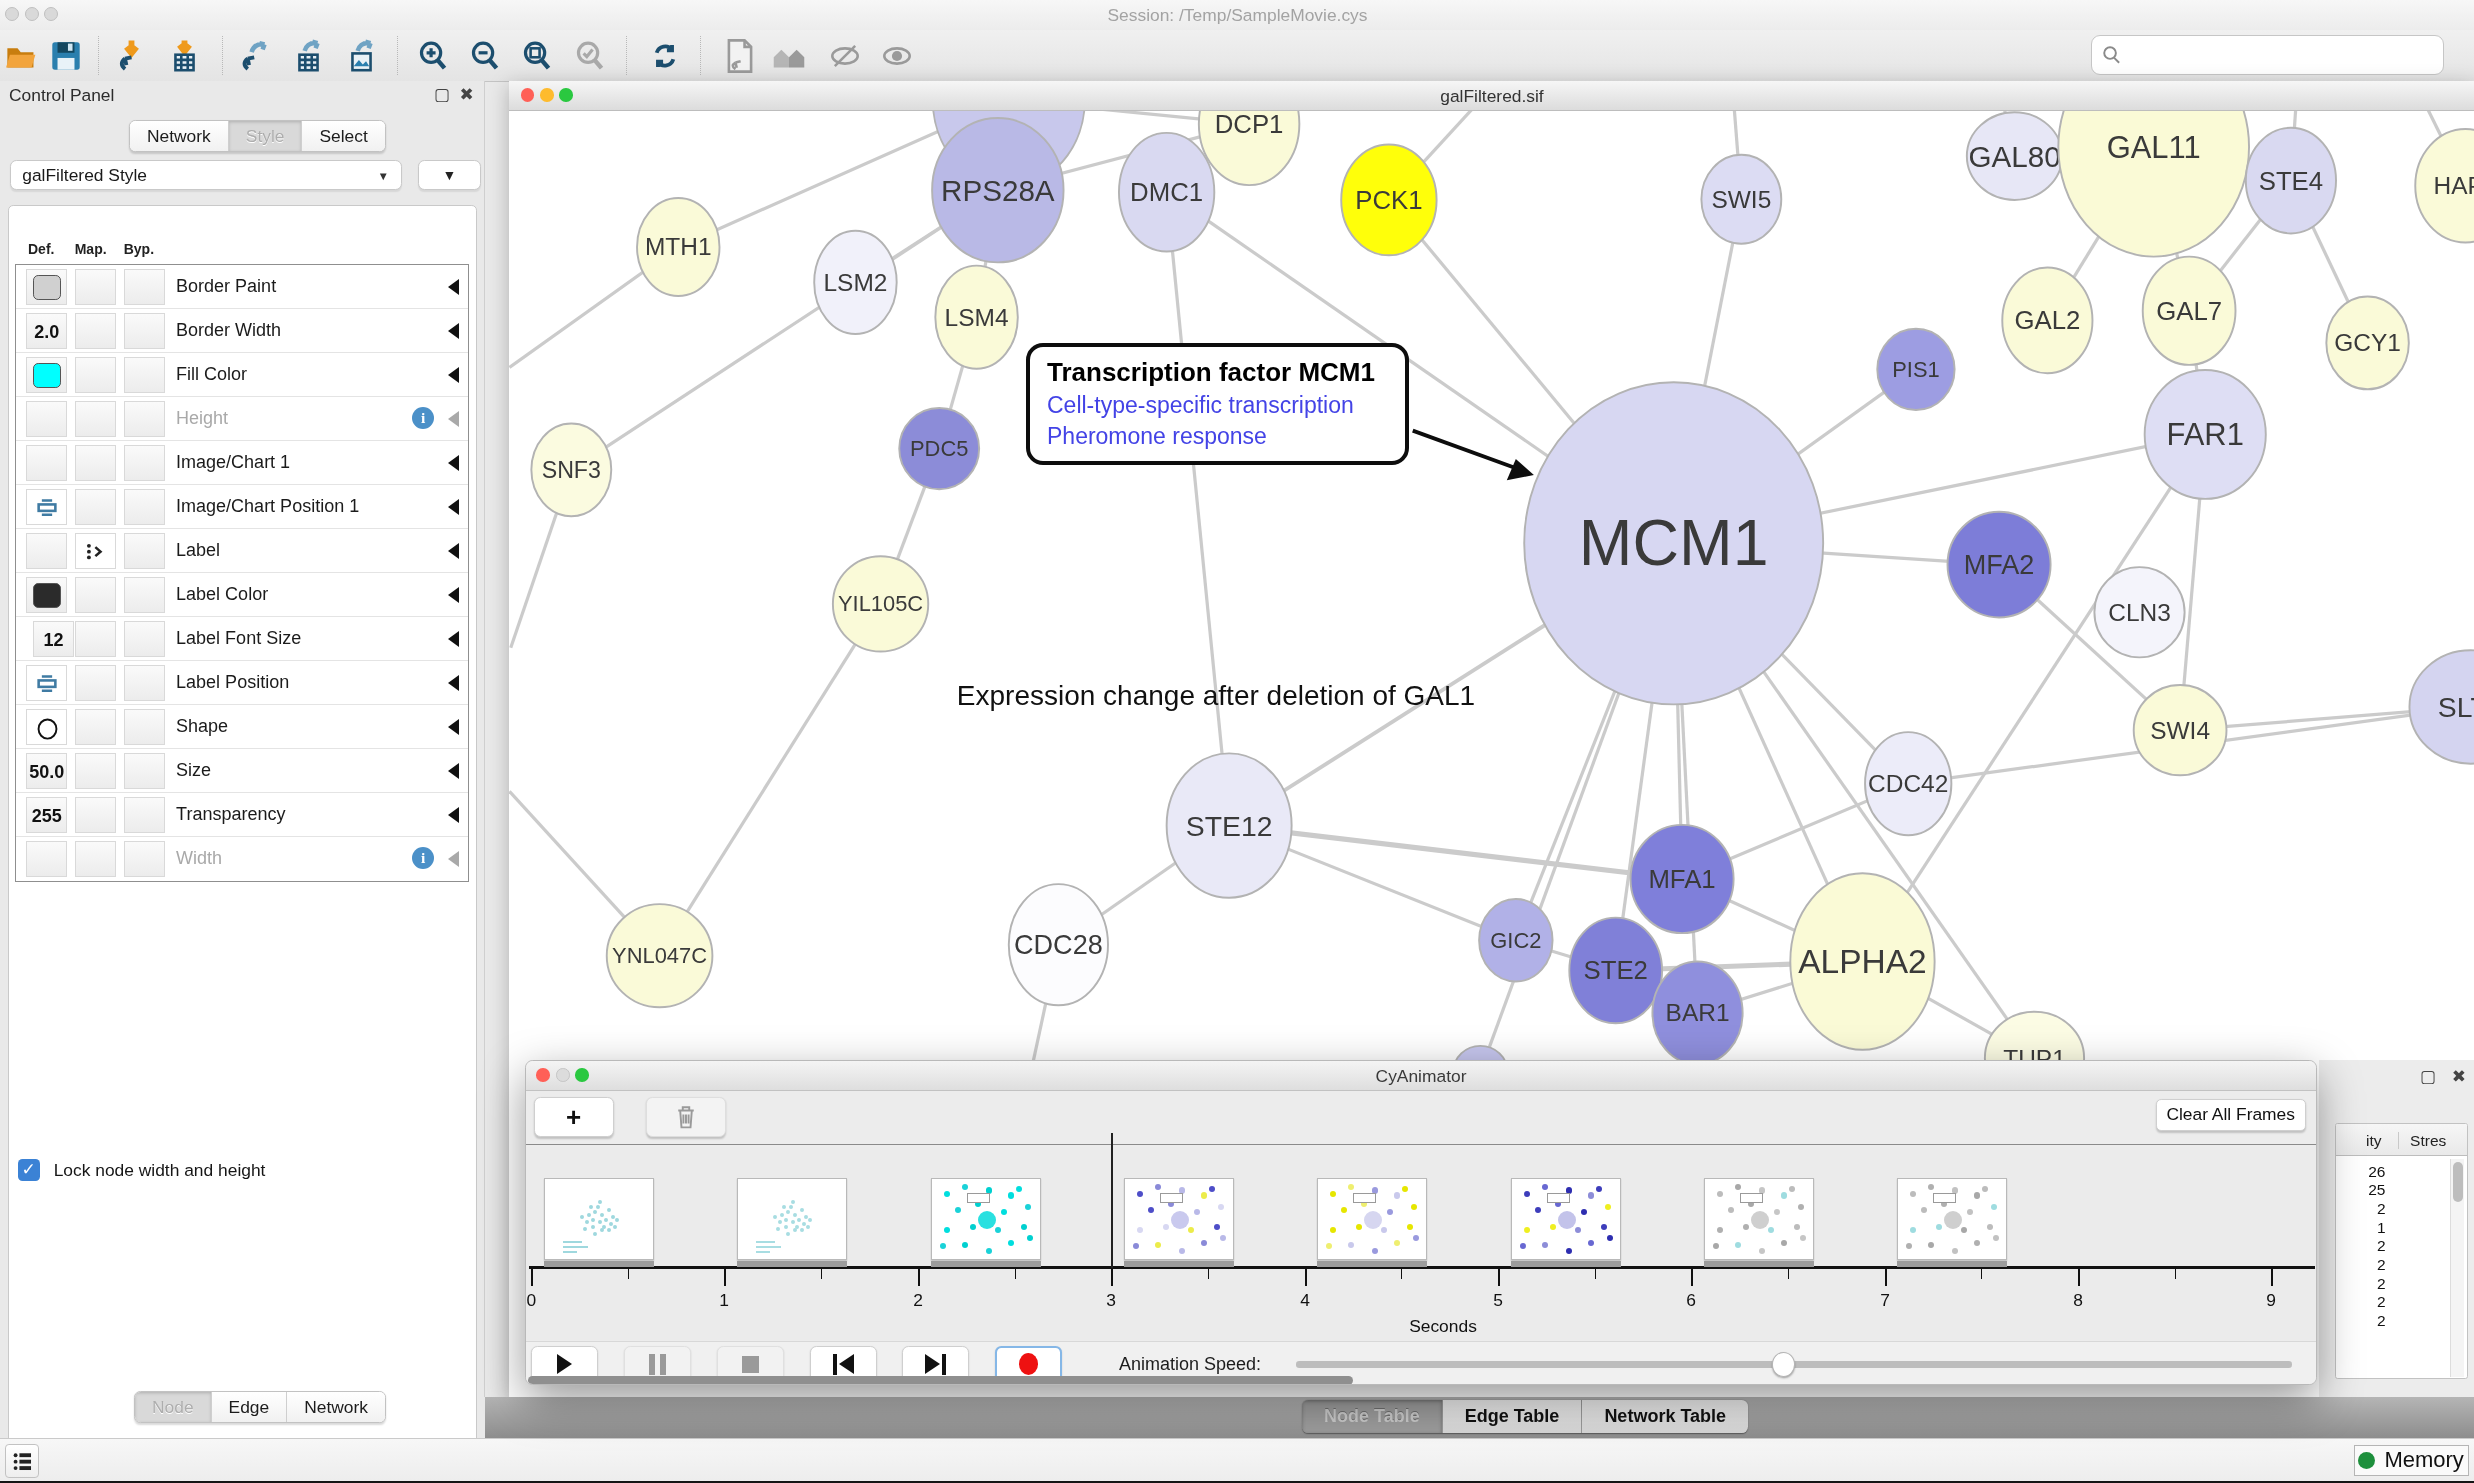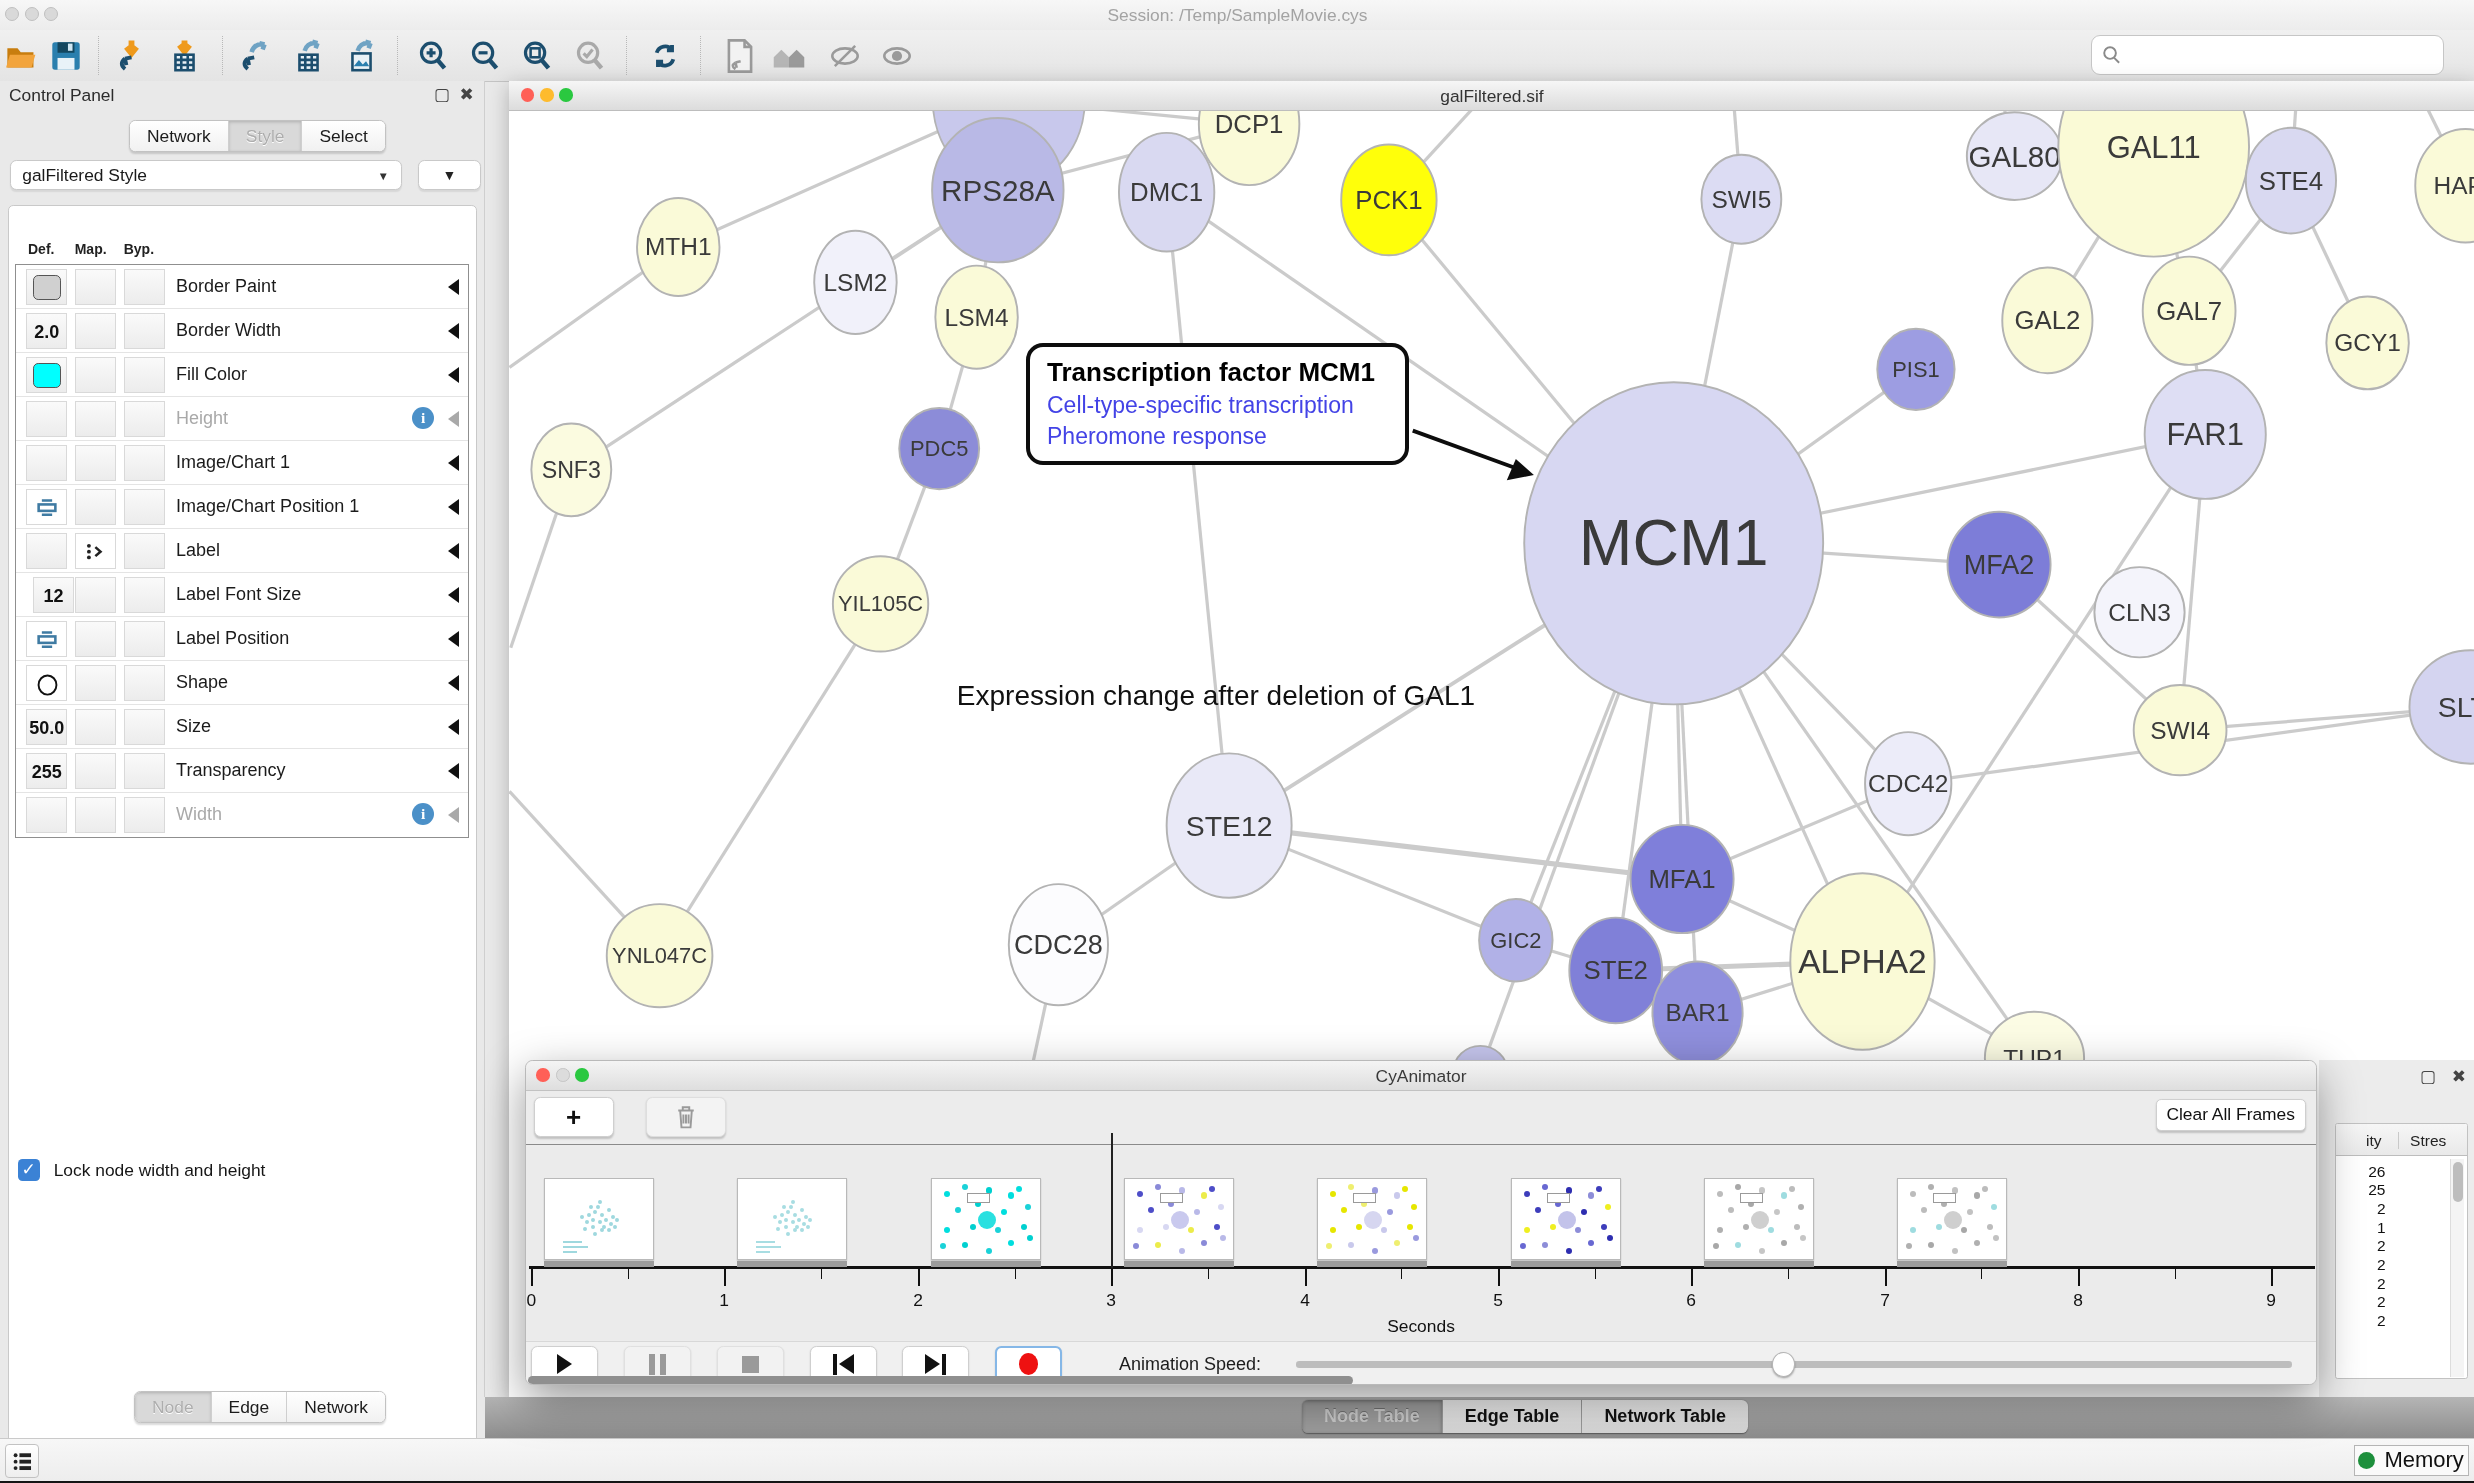--- a/index.html
+++ b/index.html
@@ -77,21 +77,21 @@
   #btn-clear { right:10.3px; top:7.7px; width:150px; height:32px; background:#fff; border:1.3px solid #cfcfcf; border-radius:5.2px; font-size:17.4px; color:#111; display:flex; align-items:center; justify-content:center; box-shadow:0 1.3px 1.9px rgba(0,0,0,.18); }
   #timeline { left:0; top:86px; width:100%; height:193px; background:#ebebeb; }
   .frame { position:absolute; top:31px; width:110px; height:82px; background:#fff; border:0.6px solid #b9b9b9; box-shadow:0 1.3px 1.3px rgba(0,0,0,.2); overflow:hidden; }
   .frame-base { position:absolute; top:114px; width:110px; height:5.8px; background:#9c9c9c; }
   .fdot { position:absolute; border-radius:50%; }
   .fbox { position:absolute; background:#fff; border:0.6px solid #9a9a9a; }
   #axis { position:absolute; left:2.6px; top:119px; width:1786px; height:3.2px; background:#111; }
   .tickM { position:absolute; top:122px; width:1.9px; height:17px; background:#111; }
   .tickm { position:absolute; top:122px; width:1.3px; height:10.3px; background:#111; }
   .ticklabel { position:absolute; top:143px; width:39px; margin-left:-19.3px; text-align:center; font-size:17.4px; color:#111; }
-  #seconds-label { position:absolute; top:169px; width:100%; text-align:center; font-size:17.4px; color:#111; }
+  #seconds-label { position:absolute; top:169px; width:100%; text-align:center; font-size:17.4px; color:#111;margin-left:22px; }
   #playhead { position:absolute; top:-14px; width:1.9px; height:135px; background:#222; }
   #controls { left:0; top:280px; width:100%; height:46px; background:#f0f0f0; border-top:1.3px solid #d8d8d8; }
   .pbtn { top:3.9px; width:67px; height:37px; border-radius:6.4px; border:1.3px solid #cfcfcf; background:#fff; display:flex; align-items:center; justify-content:center; box-shadow:0 1.3px 1.9px rgba(0,0,0,.15); }
   .pbtn.dim { background:#f2f2f2; border-color:#e0e0e0; }
   .tri { width:0; height:0; border-top:10.3px solid transparent; border-bottom:10.3px solid transparent; border-left:15.5px solid #111; }
   .bar2 { display:flex; gap:5.2px; }
   .bar2 i { display:block; width:6.4px; height:20.6px; background:#9a9a9a; }
   .sq { width:17px; height:17px; background:#9a9a9a; }
   .vbar { width:3.9px; height:20.6px; background:#111; }
   #rec { border:2.6px solid #85b7e7; }
@@ -334,20 +334,29 @@
                 <g fill="#222">
                   <circle cx="6" cy="6" r="3"></circle>
                   <circle cx="6" cy="15" r="3"></circle>
                   <circle cx="6" cy="24" r="3"></circle>
                 </g>
                 <path d="M16 8 l8 7 -8 7" stroke="#222" stroke-width="4" fill="none"></path>
               </svg></div>
           </div>
           <div class="pcell" style="left: 108px;"></div>
           <div class="plabel">Label</div>
+          <div class="parrow"></div>
+        </div>
+        <div class="prow">
+          <div class="pcell" style="left: 10.3px;">
+            <div class="pswatch" style="background: rgb(43, 43, 43);"></div>
+          </div>
+          <div class="pcell" style="left: 59px;"></div>
+          <div class="pcell" style="left: 108px;"></div>
+          <div class="plabel">Label Color</div>
           <div class="parrow"></div>
         </div>
         <div class="prow">
           <div class="pcell" style="left: 17px;">
             <div class="ptext">12</div>
           </div>
           <div class="pcell" style="left: 59px;"></div>
           <div class="pcell" style="left: 108px;"></div>
           <div class="plabel">Label Font Size</div>
           <div class="parrow"></div>

